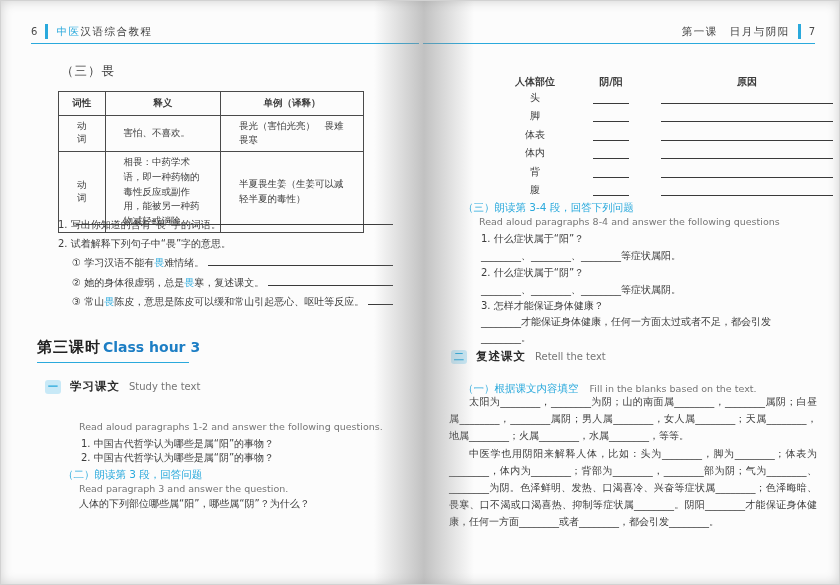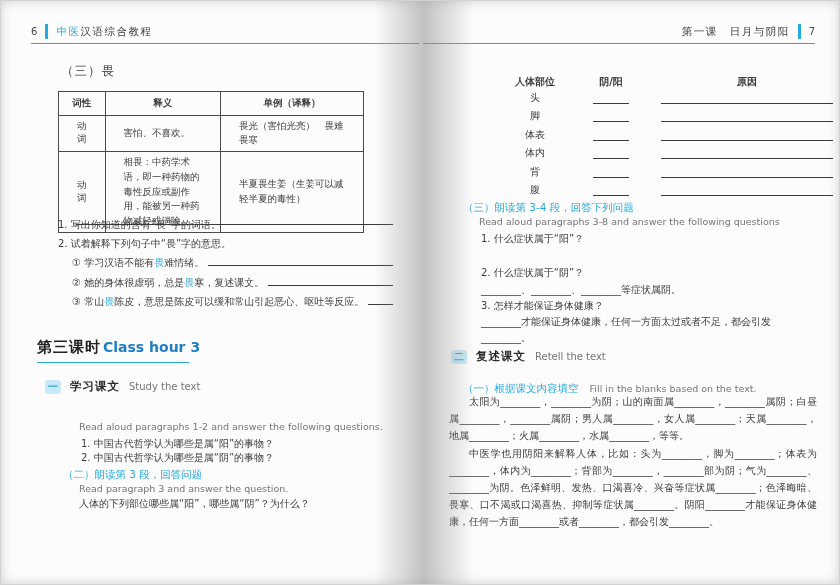--- a/index.html
+++ b/index.html
@@ -181,23 +181,24 @@
         <span class="blank-l"></span>
       </div>
       <div class="trow">
         <span class="lbl">腹</span>
         <span class="blank-s"></span>
         <span class="blank-l"></span>
       </div>
     </div>
 
     <div class="abs subhead" style="top:200px;left:42px;">（三）朗读第 3-4 段，回答下列问题</div>
-    <div class="abs ensub" style="top:215px;left:58px;">Read aloud paragraphs 3-8 and answer the following questions</div>
+    <div class="abs ensub" style="top:215px;left:58px;">Read aloud paragraphs 8-4 and answer the following questions</div>
 
     <div class="abs qtext" style="top:231px;left:60px;">1. 什么症状属于“阳”？</div>
+    <div class="abs qtext" style="top:248px;left:60px;">________、________、________等症状属阳。</div>
     <div class="abs qtext" style="top:265px;left:60px;">2. 什么症状属于“阴”？</div>
     <div class="abs qtext" style="top:282px;left:60px;">________、________、________等症状属阴。</div>
     <div class="abs qtext" style="top:298px;left:60px;">3. 怎样才能保证身体健康？</div>
     <div class="abs qtext" style="top:314px;left:60px;">________才能保证身体健康，任何一方面太过或者不足，都会引发</div>
     <div class="abs qtext" style="top:330px;left:60px;">________。</div>
 
     <div class="abs activity" style="top:348px;left:30px;">
       <span class="act-icon">二</span>
       <span class="act-zh">复述课文</span>
       <span class="act-en">Retell the text</span>

